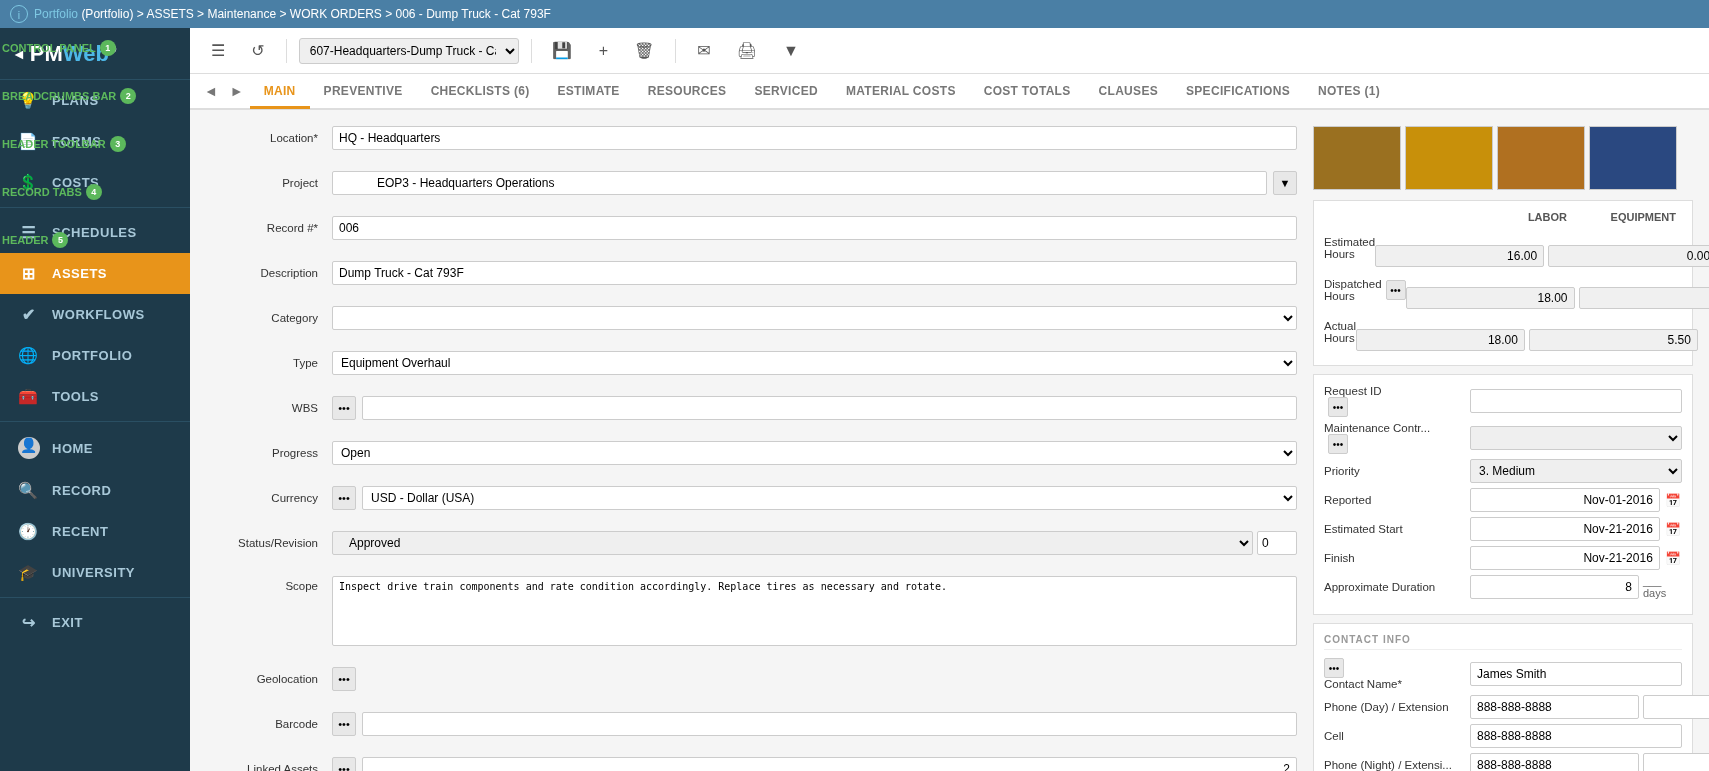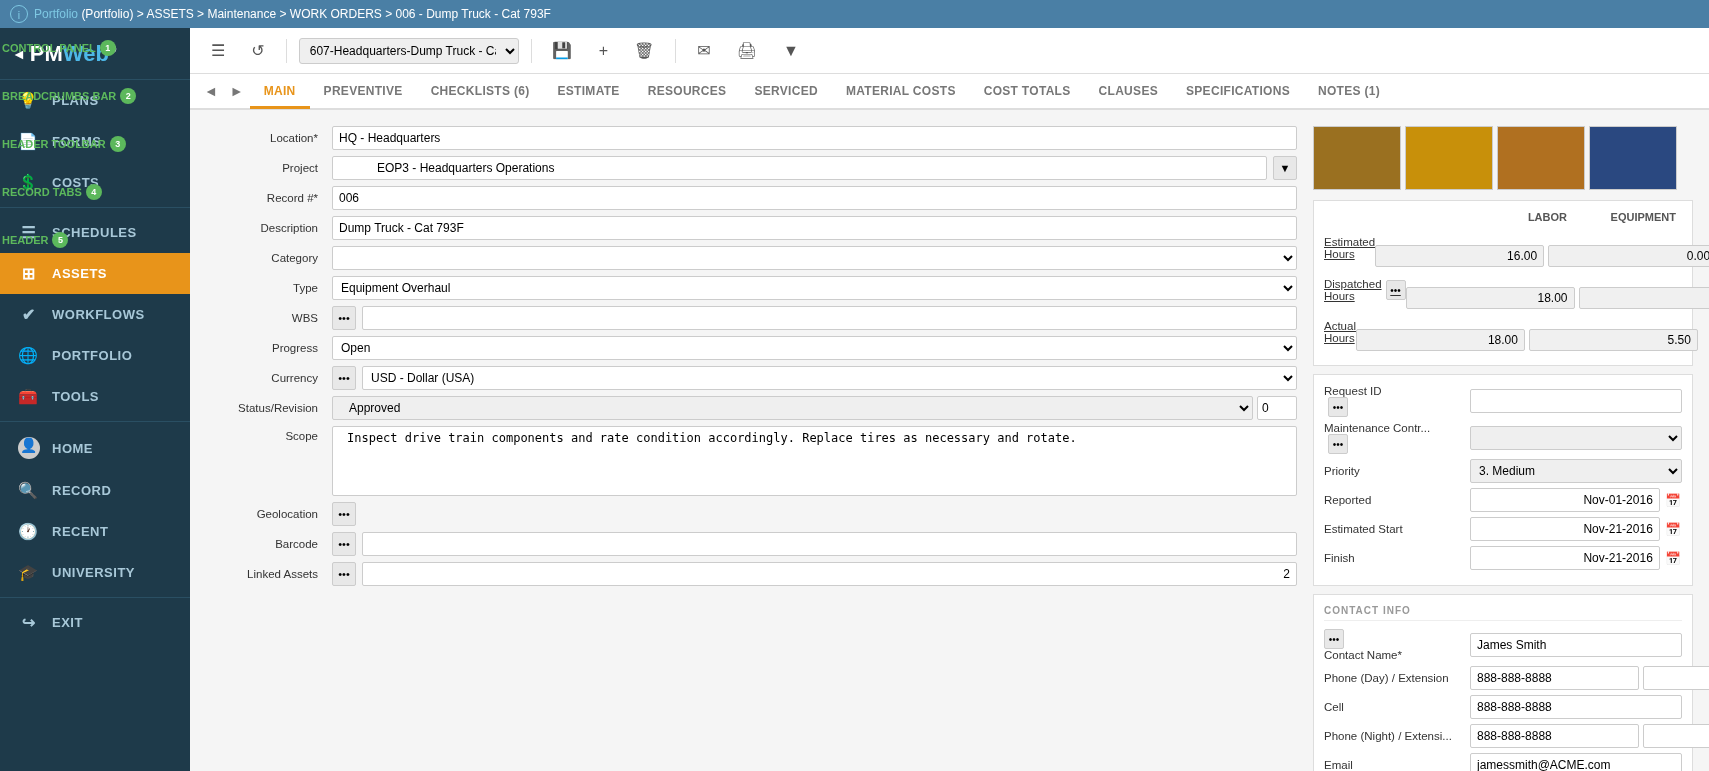--- a/index.html
+++ b/index.html
@@ -38,32 +38,32 @@
     .tab-nav-btn { background: none; border: none; cursor: pointer; color: #777; padding: 0 6px; font-size: 14px; }
     .tab { padding: 8px 14px; cursor: pointer; font-size: 12px; font-weight: 600; color: #777; text-transform: uppercase; letter-spacing: 0.3px; border-bottom: 3px solid transparent; margin-bottom: -2px; }
     .tab.active { color: #e8941a; border-bottom: 3px solid #e8941a; }
 
     
     .form-area { flex: 1; overflow-y: auto; padding: 16px; background: #f5f5f5; display: flex; gap: 16px; }
     .form-left { flex: 1; min-width: 0; }
     .form-right { width: 380px; flex-shrink: 0; }
 
     
-    .form-row { display: flex; align-items: center; margin-bottom: 6px; gap: 6px; }
+    .form-row { display: flex; align-items: center; margin-bottom: 21px; gap: 6px; }
     .form-label { width: 120px; flex-shrink: 0; text-align: right; font-size: 11.5px; color: #333; padding-right: 8px; }
     .form-input { flex: 1; border: 1px solid #ccc; padding: 3px 6px; font-size: 12px; height: 24px; border-radius: 2px; background: #fff; }
     .form-select { flex: 1; border: 1px solid #ccc; padding: 3px 4px; font-size: 12px; height: 24px; border-radius: 2px; background: #fff; }
-    .form-textarea { flex: 1; border: 1px solid #ccc; padding: 4px 14px; font-size: 12px; border-radius: 2px; resize: none; height: 70px; }
+    .form-textarea { flex: 1; border: 1px solid #ccc; padding: 4px 6px; font-size: 10px; border-radius: 2px; resize: none; height: 70px; }
     .ellipsis-btn { background: #e8e8e8; border: 1px solid #ccc; width: 24px; height: 24px; cursor: pointer; font-size: 11px; border-radius: 2px; display: flex; align-items: center; justify-content: center; flex-shrink: 0; }
     .labor-equipment { background: #fff; border: 1px solid #ddd; padding: 10px; }
     .le-header { display: flex; gap: 12px; margin-bottom: 6px; }
     .le-label { width: 140px; font-size: 11px; color: #666; }
     .le-col { flex: 1; text-align: right; font-size: 11px; font-weight: 700; color: #555; padding-right: 6px; }
     .le-row { display: flex; align-items: center; margin-bottom: 4px; }
-    .le-row-label { width: 140px; font-size: 11.5px; color: #333; display: flex; align-items: center; gap: 4px; text-decoration: underline; }
+    .le-row-label { width: 140px; font-size: 11.5px; color: #333; display: flex; align-items: center; gap: 4px; }
     .le-input { flex: 1; border: 1px solid #ccc; padding: 2px 6px; font-size: 12px; height: 22px; text-align: right; border-radius: 2px; background: #f0f0f0; margin-top: 16px; }
 
     
     .right-form { background: #fff; border: 1px solid #ddd; padding: 10px; }
     .rf-row { display: flex; align-items: center; margin-bottom: 5px; gap: 6px; }
     .rf-label { width: 140px; font-size: 11.5px; color: #333; flex-shrink: 0; }
     .rf-input { flex: 1; border: 1px solid #ccc; padding: 2px 6px; font-size: 12px; height: 24px; border-radius: 2px; }
     .rf-select { flex: 1; border: 1px solid #ccc; padding: 2px 4px; font-size: 12px; height: 24px; border-radius: 2px; }
     .cal-icon { color: #888; font-size: 13px; cursor: pointer; }
     .contact-section { background: #fff; border: 1px solid #ddd; padding: 10px; }
@@ -372,20 +372,27 @@
               <input class="rf-input" type="text" style="text-align: right;" value="Nov-21-2016">
               <span class="cal-icon">📅</span>
             </div>
 
             <div class="rf-row">
               <div class="rf-label">Finish</div>
               <input class="rf-input" type="text" style="text-align: right;" value="Nov-21-2016">
               <span class="cal-icon">📅</span>
             </div>
 
+            <div class="rf-row">
+              <div class="rf-label">Approximate Duration</div>
+              <div class="approx-row">
+                <input class="approx-input" type="text" value="8" style="">
+                <span class="days-label">___ days</span>
+              </div>
+            </div>
           </div>
 
           <div class="contact-section" style="margin-top:8px;">
             <div class="contact-header">CONTACT INFO</div>
 
             <div class="rf-row">
               <div class="rf-label">
                 <button class="ellipsis-btn" style="width:20px;height:20px;font-size:10px;margin-right:4px;">•••</button>
                 <span>Contact Name*</span>
               </div>

